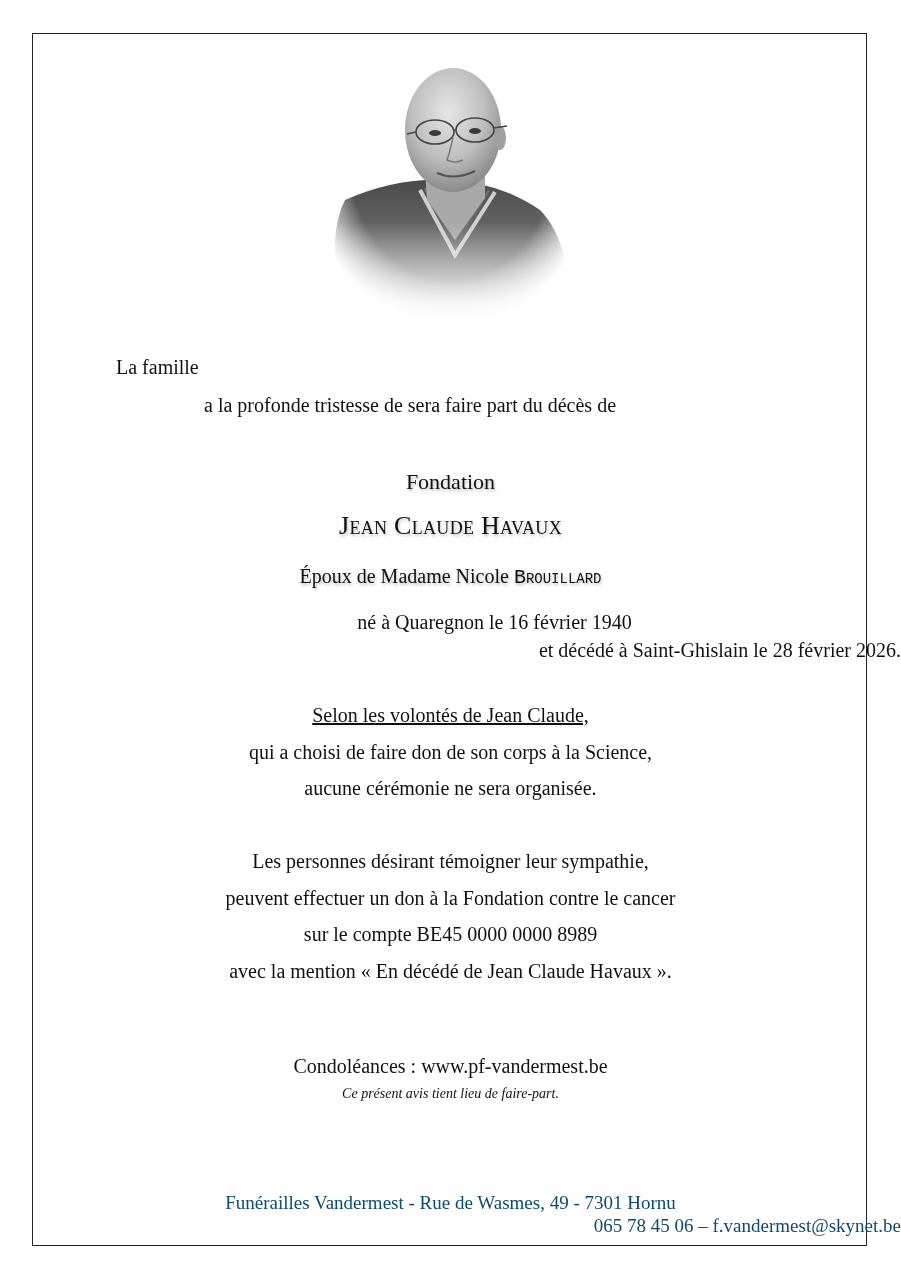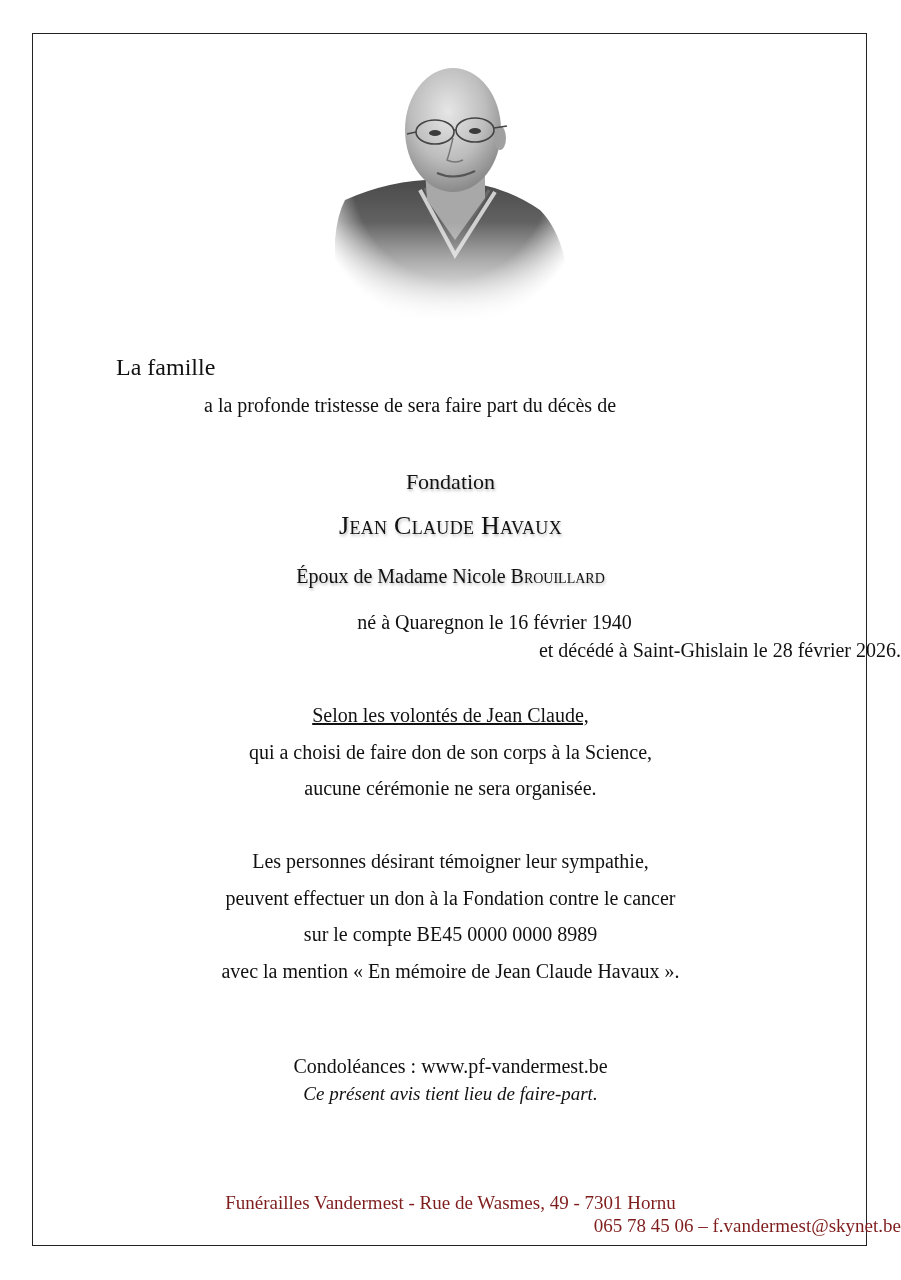--- a/index.html
+++ b/index.html
@@ -36,21 +36,21 @@
       width: 901px;
       text-align: center;
       font-size: 20px;
       line-height: 24px;
       white-space: nowrap;
     }
     .intro-famille {
       position: absolute;
       left: 116px;
       top: 355px;
-      font-size: 24px;
+      font-size: 20px;
       line-height: 24px;
     }
     .intro-announce {
       position: absolute;
       left: 204px;
       top: 393px;
       font-size: 20px;
       line-height: 24px;
     }
     .shadowed {
@@ -68,26 +68,27 @@
       font-variant: small-caps;
       letter-spacing: 0.3px;
     }
     .spouse {
       top: 563px;
       font-size: 20px;
       line-height: 26px;
     }
     .spouse .sc {
       font-variant: small-caps;
+      font-family: Liberation Mono, monospace;
     }
     .italic {
       font-style: italic;
     }
     .footer-line {
-      color: #7f1d1d;
+      color: #0c4a6e;
       font-size: 19px;
       line-height: 22px;
     }
   </style>
 </head>
 <body>
 
 <div class="page-frame"></div>
 
 <svg class="portrait" viewBox="0 0 232 262" xmlns="http://www.w3.org/2000/svg">
@@ -154,19 +155,19 @@
 <div class="text-line" style="top:610px;margin-left:44px;">né à Quaregnon le 16 février 1940</div>
 <div class="text-line" style="top:638px;text-align:right;">et décédé à Saint-Ghislain le 28 février 2026.</div>
 
 <div class="text-line" style="top:703px;text-decoration:underline;">Selon les volontés de Jean Claude,</div>
 <div class="text-line" style="top:740px;">qui a choisi de faire don de son corps à la Science,</div>
 <div class="text-line" style="top:776px;">aucune cérémonie ne sera organisée.</div>
 
 <div class="text-line" style="top:849px;">Les personnes désirant témoigner leur sympathie,</div>
 <div class="text-line" style="top:886px;">peuvent effectuer un don à la Fondation contre le cancer</div>
 <div class="text-line" style="top:922px;">sur le compte BE45 0000 0000 8989</div>
-<div class="text-line" style="top:959px;">avec la mention « En mémoire de Jean Claude Havaux ».</div>
+<div class="text-line" style="top:959px;">avec la mention « En décédé de Jean Claude Havaux ».</div>
 
 <div class="text-line" style="top:1054px;">Condoléances : www.pf-vandermest.be</div>
-<div class="text-line italic" style="top:1082px; font-size:19px;font-style:italic;">Ce présent avis tient lieu de faire-part.</div>
+<div class="text-line italic" style="top:1082px; font-size:14px;font-style:italic;">Ce présent avis tient lieu de faire-part.</div>
 
 <div class="text-line footer-line" style="top:1192px;">Funérailles Vandermest - Rue de Wasmes, 49 - 7301 Hornu</div>
 <div class="text-line footer-line" style="top:1215px;text-align:right;">065 78 45 06 – f.vandermest@skynet.be</div>
 
 </body></html>

